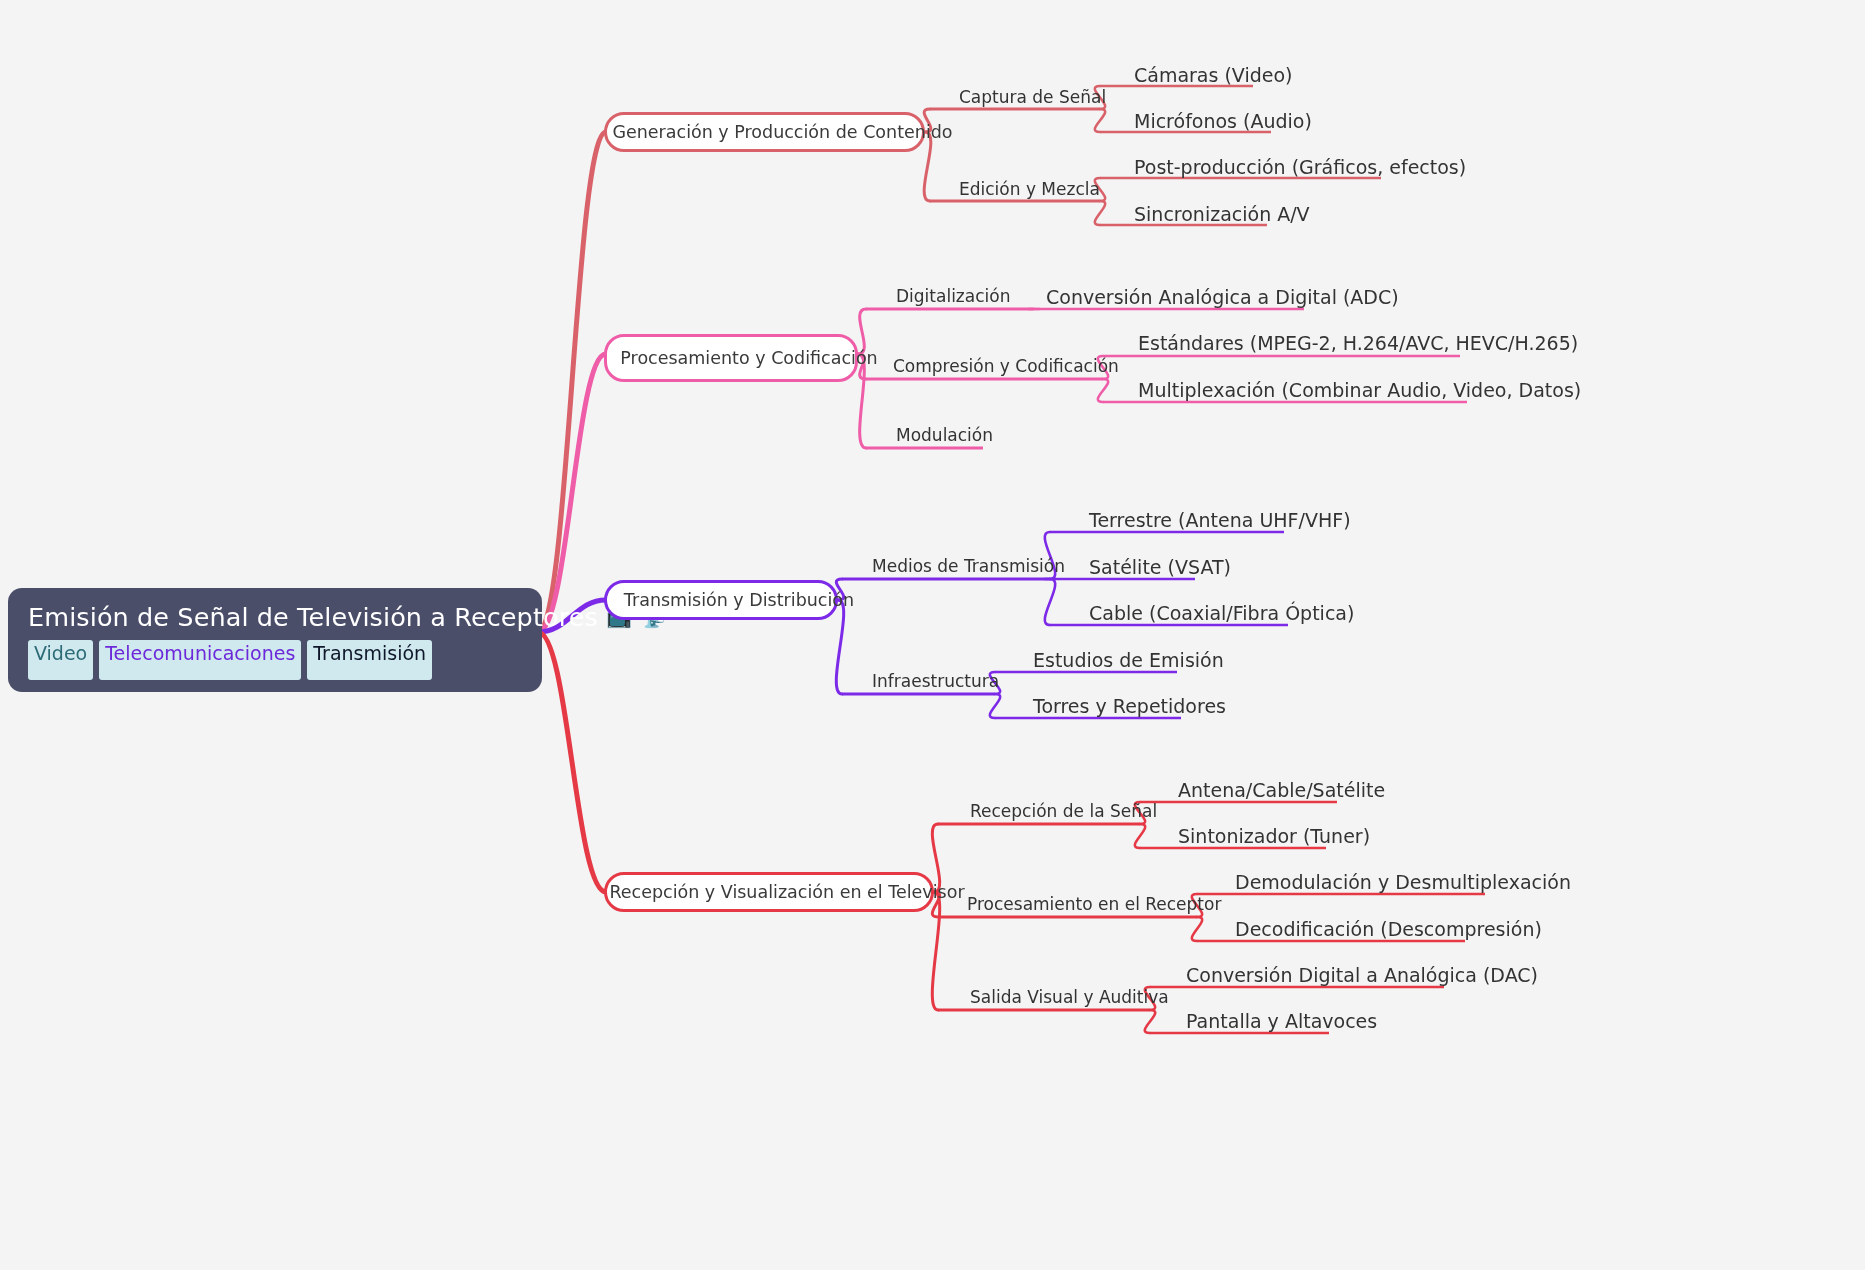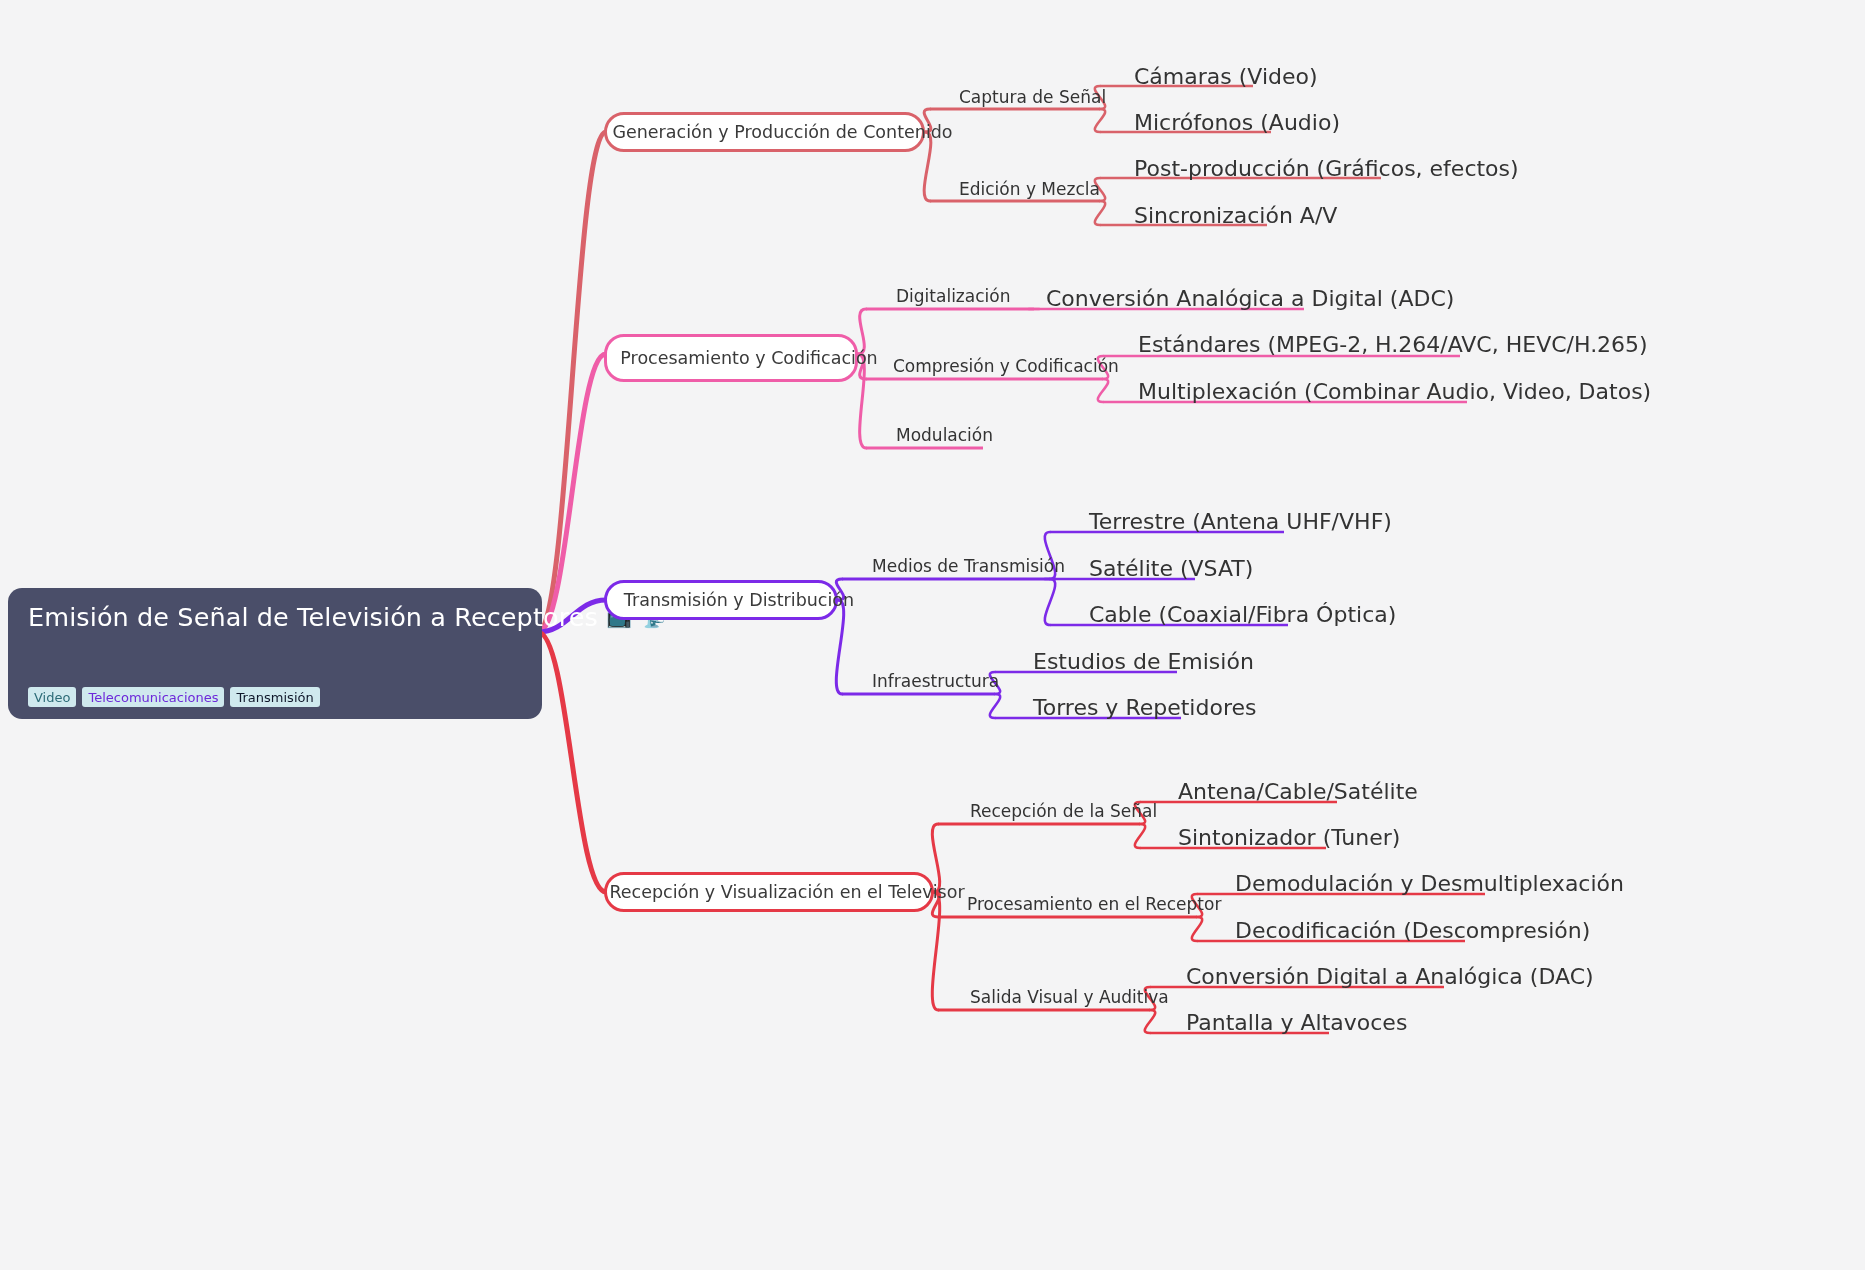--- a/index.html
+++ b/index.html
@@ -37,21 +37,21 @@
   
   .root-node {
     position: absolute;
     box-sizing: border-box;
     background: #4a4e69;
     border-radius: 14px;
     padding: 14px 20px 12px 20px;
     color: #ffffff;
     display: flex;
     flex-direction: column;
-    gap: 23px;
+    gap: 8px;
     align-items: flex-start;
   }
   .root-title-row {
     display: flex;
     align-items: center;
     gap: 8px;
     white-space: nowrap;
   }
   .root-title {
     font-size: 25.5px;
@@ -65,26 +65,25 @@
     display: inline-block;
   }
   .root-tags {
     display: flex;
     gap: 6px;
     align-items: center;
   }
   .tag-chip {
     background: #cfe9ee;
     color: #2c6b77;
-    font-size: 13px;
+    font-size: 19px;
     line-height: 1;
-    padding: 4px 6px 3px 6px;
+    padding: 4px 6px 17px 6px;
     border-radius: 3px;
     white-space: nowrap;
-    margin-top: 32px;
   }
 
   
   .branch-node {
     position: absolute;
     box-sizing: border-box;
     background: #ffffff;
     border-radius: 20px;
     border: 3px solid #cccccc;
     display: flex;
@@ -101,21 +100,21 @@
   }
 
   
   .text-node {
     position: absolute;
     white-space: nowrap;
     color: #333333;
     line-height: 1;
   }
   .text-node.level2 { font-size: 17px; }
-  .text-node.level3 { font-size: 22px; }
+  .text-node.level3 { font-size: 19px; }
 </style>
 </head>
 <body>
 
 <div id="mindmap-root">
   <svg id="link-layer" viewBox="0 0 1865 1270" preserveAspectRatio="none" aria-hidden="true">
       <path d="M538,632 C568.6,632 575.4,132 606,132" fill="none" stroke="#d9626a" stroke-width="5" stroke-linecap="round"></path>
       <path d="M925,132 C943,132 912,109 930,109" fill="none" stroke="#d9626a" stroke-width="3" stroke-linecap="round"></path>
       <path d="M930,109 L1100,109" fill="none" stroke="#d9626a" stroke-width="3" stroke-linecap="butt"></path>
       <path d="M1100,109 C1118,109 1082,86 1100,86" fill="none" stroke="#d9626a" stroke-width="2.6" stroke-linecap="round"></path>

